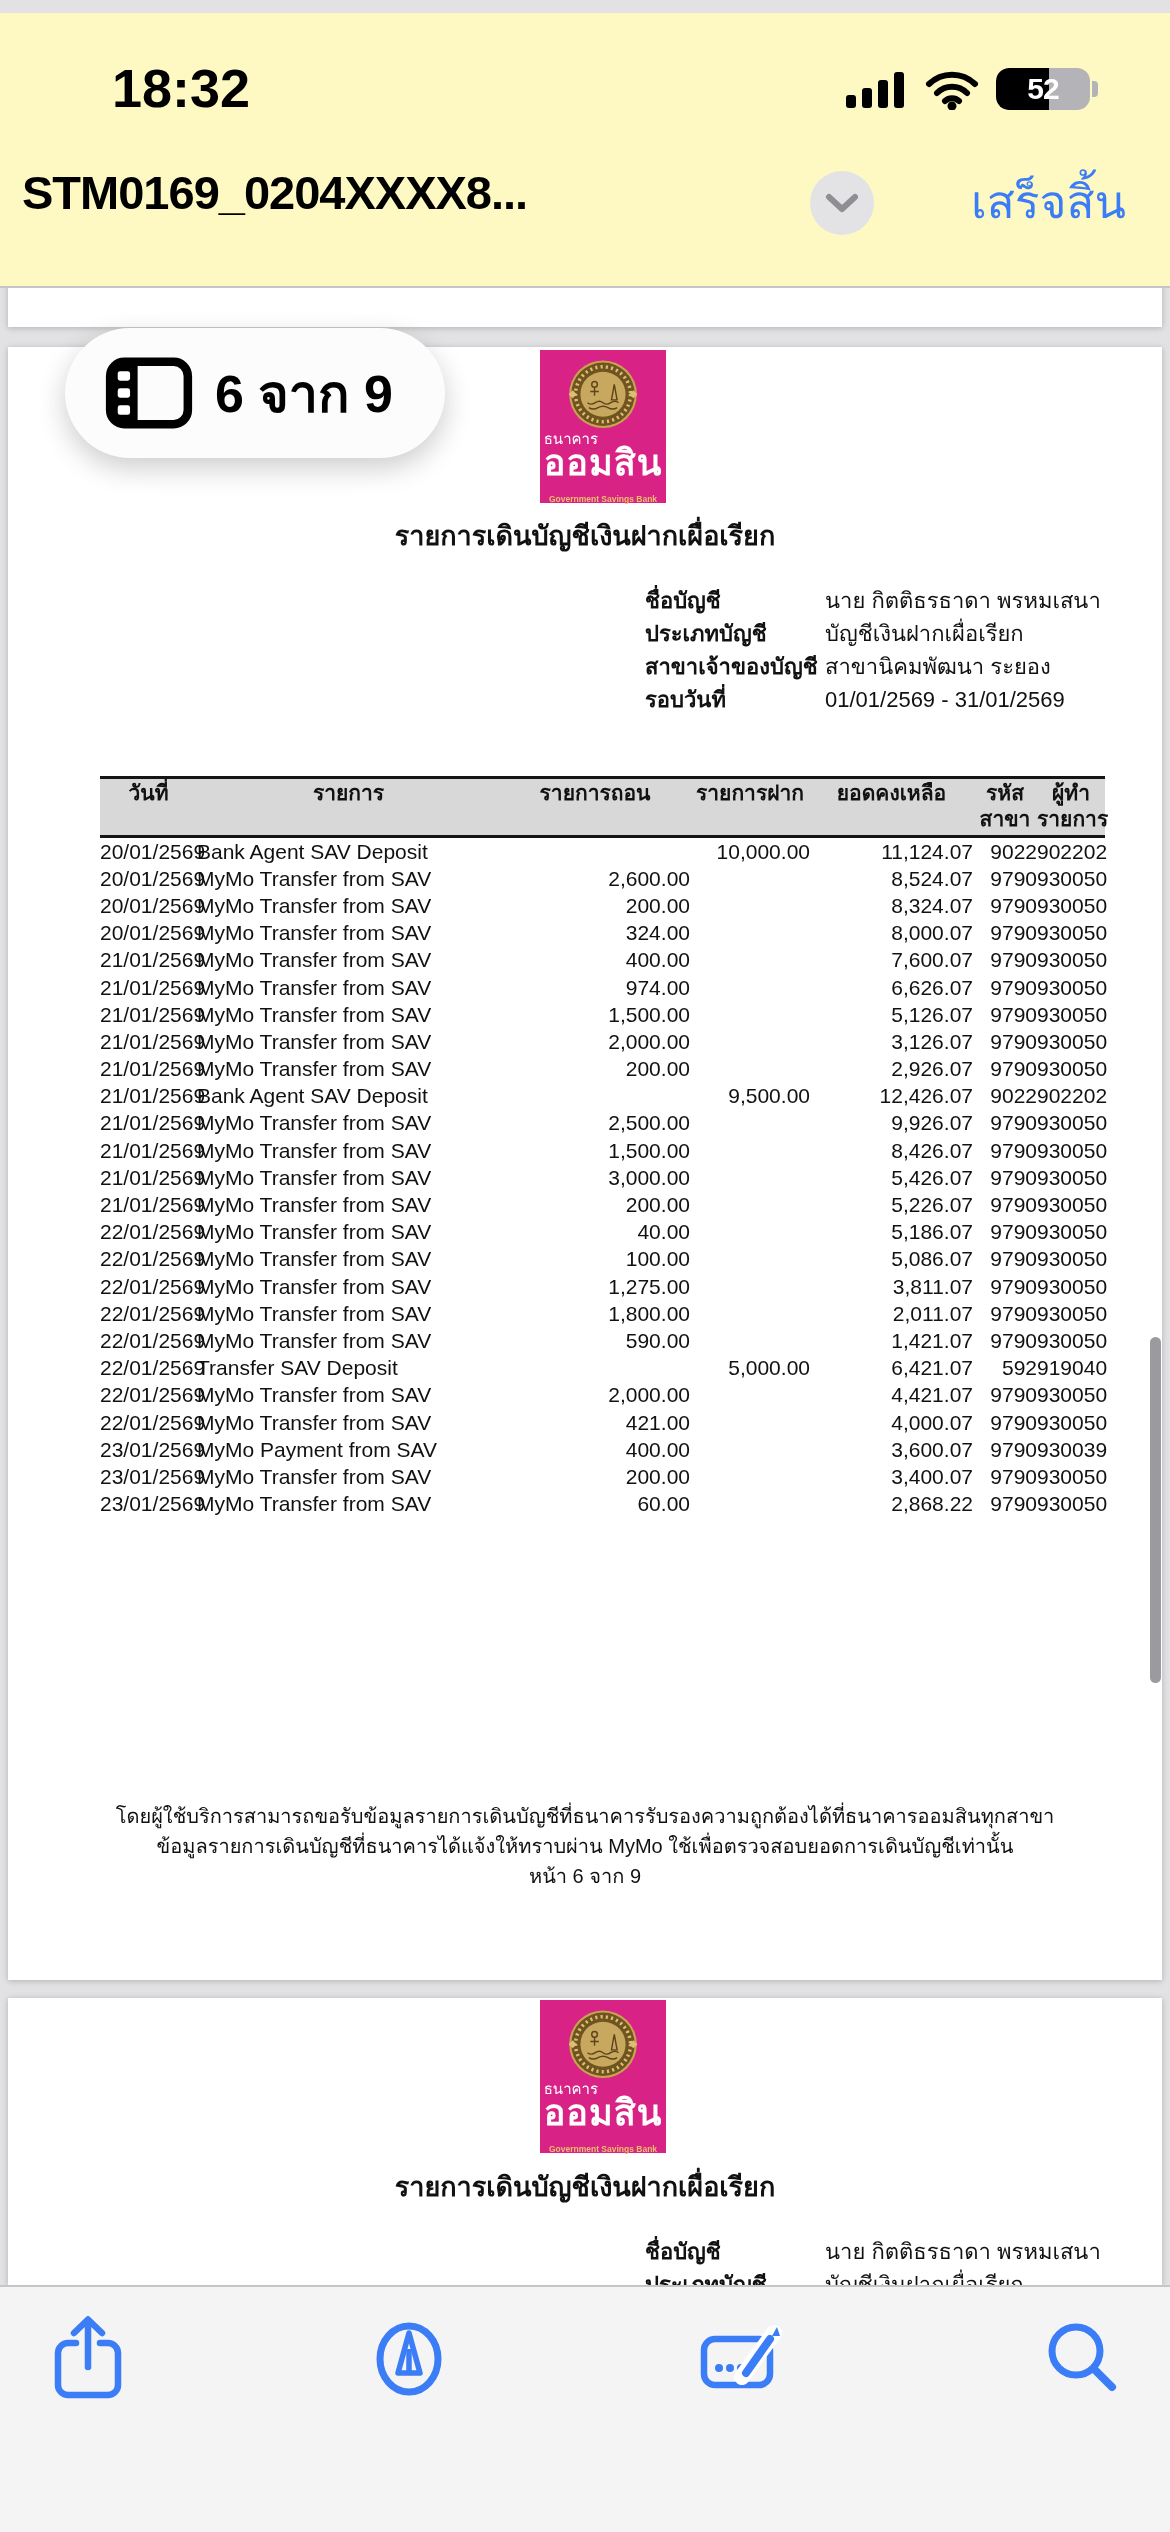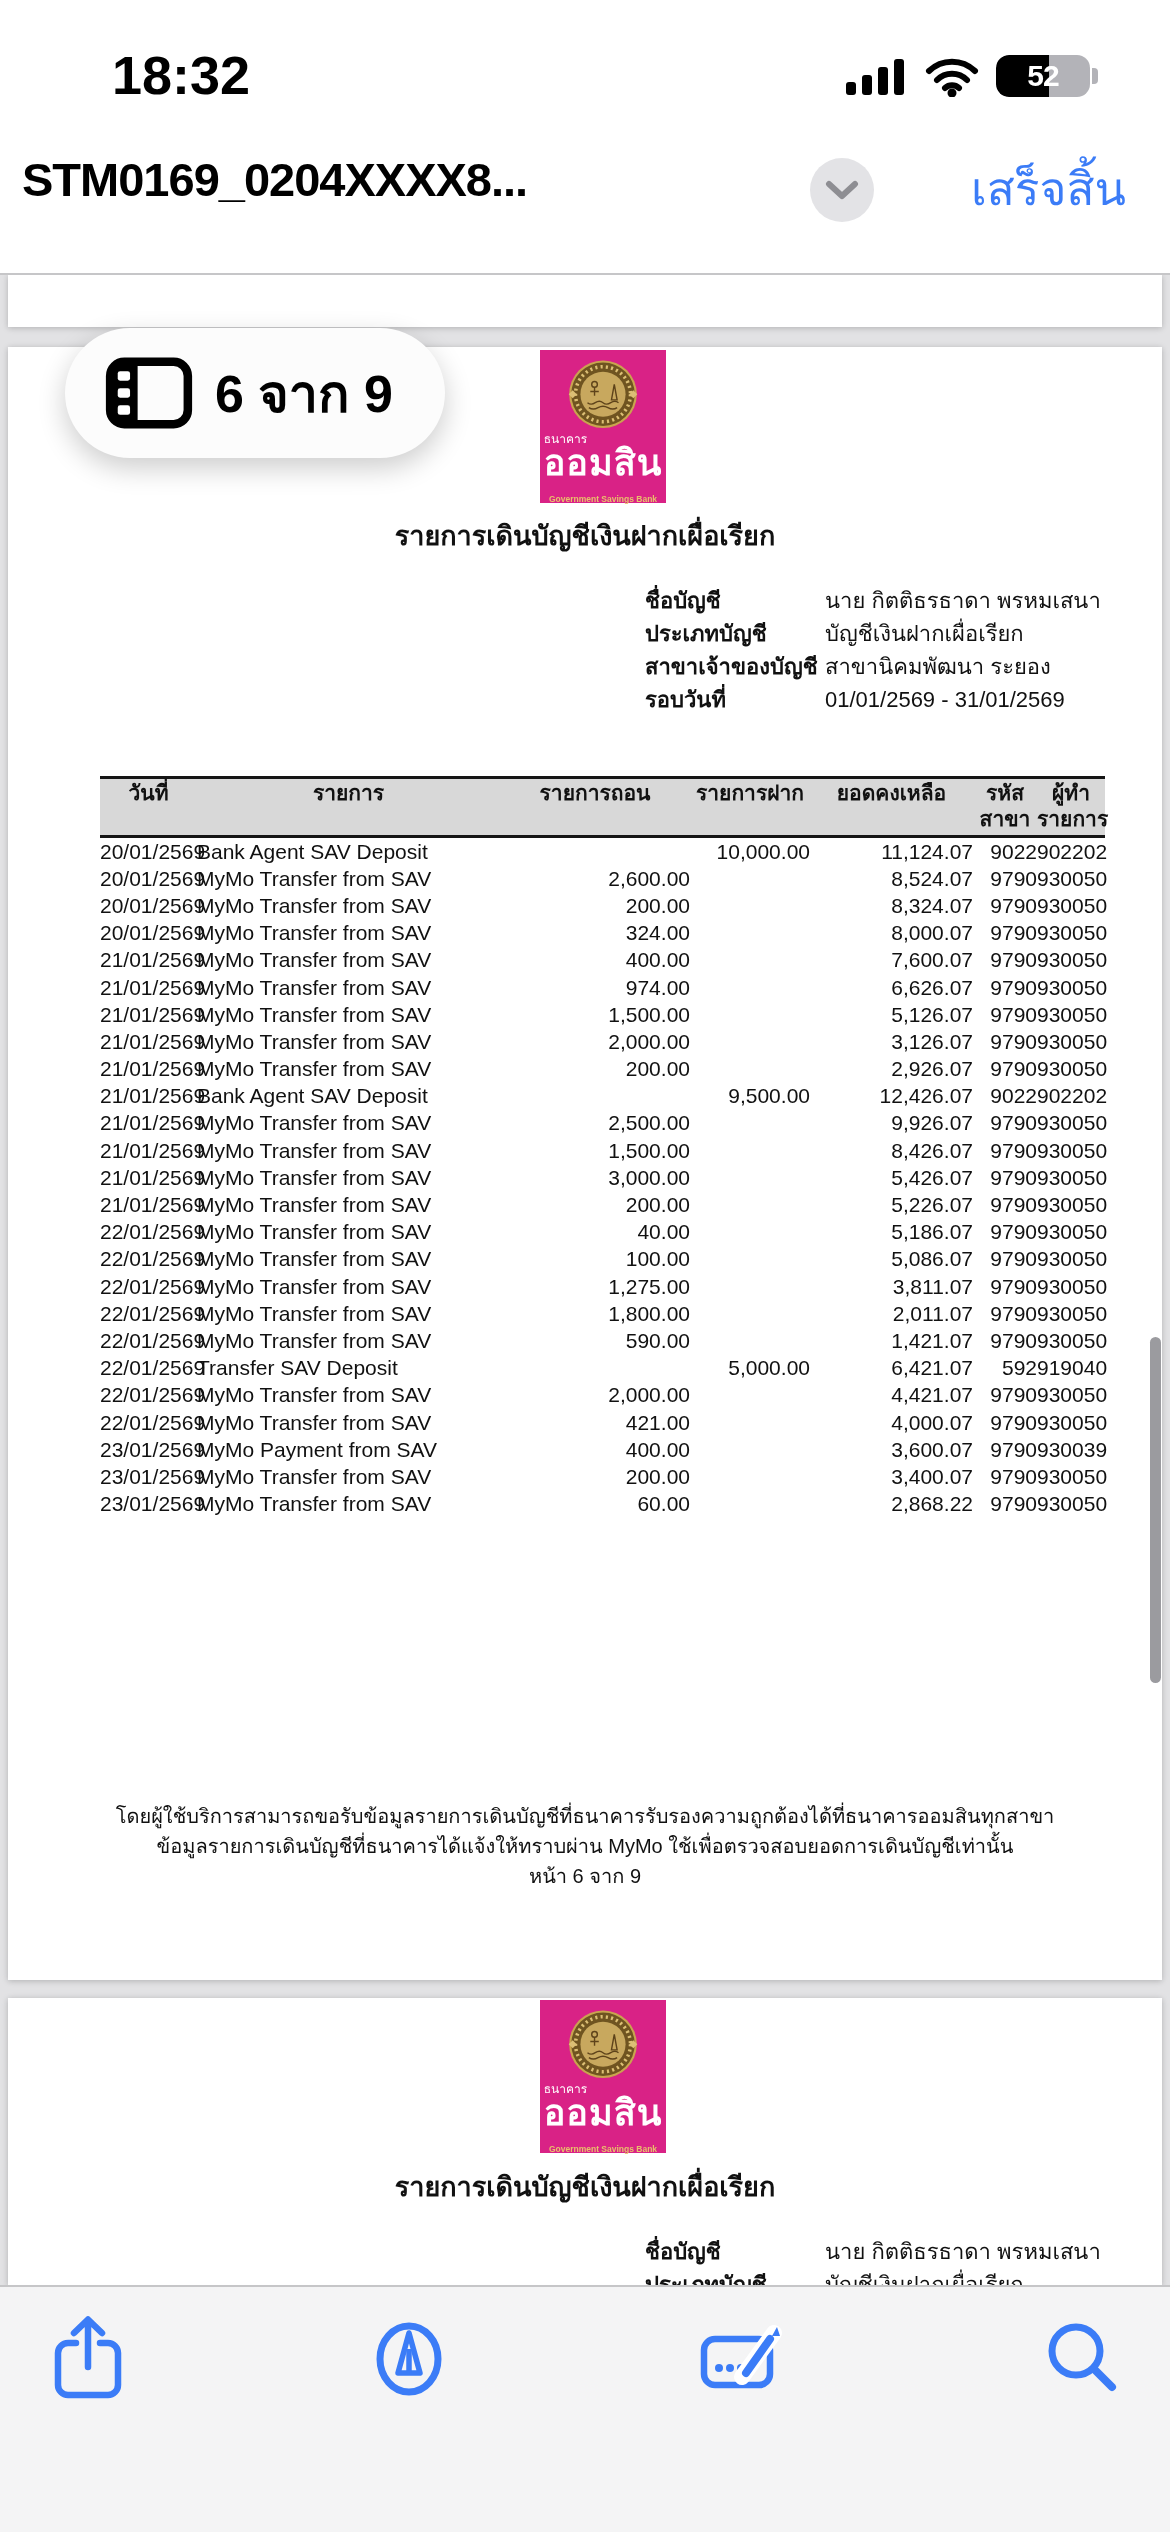--- a/index.html
+++ b/index.html
@@ -1,20 +1,20 @@
 <!DOCTYPE html>
 <html><head>
 <meta charset="utf-8">
 <style>
   html,body{margin:0;padding:0;background:#888;}
   #screen{position:relative;width:1170px;height:2532px;overflow:hidden;
     background:#e2e2e4;font-family:"Liberation Sans",sans-serif;
     -webkit-font-smoothing:antialiased;}
   
-  .chrome-top{position:absolute;left:0;top:0;width:1170px;height:275px;background:#ffffff;
+  .chrome-top{position:absolute;left:0;top:13px;width:1170px;height:275px;background:#fef9c3;
     border-bottom:2px solid #c6c6c8;box-sizing:border-box;z-index:30;}
   .sb-time{position:absolute;left:112px;top:44px;font-size:54px;font-weight:bold;color:#000;letter-spacing:0;}
   .sb-right{position:absolute;right:72px;top:55px;display:flex;align-items:center;gap:16px;}
   .battery{position:relative;width:94px;height:42px;border-radius:13px;background:#b3b3b8;overflow:hidden;}
   .battery-fill{position:absolute;left:0;top:0;bottom:0;width:56%;background:#000;border-radius:13px 0 0 13px;}
   .battery-num{position:absolute;left:0;top:0;width:100%;height:100%;display:flex;align-items:center;justify-content:center;
     color:#fff;font-size:30px;font-weight:bold;letter-spacing:-1px;}
   .battery-nub{width:6px;height:16px;background:#b3b3b8;border-radius:0 4px 4px 0;margin-left:2px;}
   .nav-title{position:absolute;left:22px;top:152px;width:760px;font-size:47px;font-weight:bold;color:#000;
     letter-spacing:-1px;white-space:nowrap;overflow:hidden;}
@@ -26,21 +26,21 @@
   .page{position:absolute;left:8px;width:1154px;background:#ffffff;
     box-shadow:0 1px 6px rgba(0,0,0,.22);overflow:hidden;}
   .page-prev{top:0;height:52px;}
   .page-6{top:72px;height:1633px;}
   .page-7{top:1723px;height:287px;}
   
   .gsb-logo{position:absolute;left:532px;top:3px;width:126px;height:153px;background:#d92286;
     display:flex;flex-direction:column;align-items:center;box-sizing:border-box;padding-top:9px;}
   .gsb-emblem{width:88px;height:88px;}
   .gsb-text{margin-top:2px;line-height:1;text-align:left;}
-  .gsb-th-small{display:block;color:#fff;font-size:12px;line-height:14px;}
+  .gsb-th-small{display:block;color:#fff;font-size:15px;line-height:14px;}
   .gsb-th-big{display:block;color:#fff;font-size:36px;font-weight:bold;line-height:34px;letter-spacing:1px;}
   .gsb-en{display:block;color:#e8c06a;font-size:8.5px;font-weight:bold;text-align:center;margin-top:15px;}
   
   .doc-title{position:absolute;left:0;top:167px;width:1154px;text-align:center;
     font-size:27px;font-weight:bold;color:#111;}
   .acct{position:absolute;left:637px;top:237px;}
   .acct-row{display:flex;height:33px;align-items:center;}
   .acct-label{width:180px;font-size:22px;font-weight:bold;color:#111;}
   .acct-value{font-size:22px;color:#111;white-space:nowrap;}
   .stm-table{position:absolute;left:92px;top:429px;width:1005px;}

